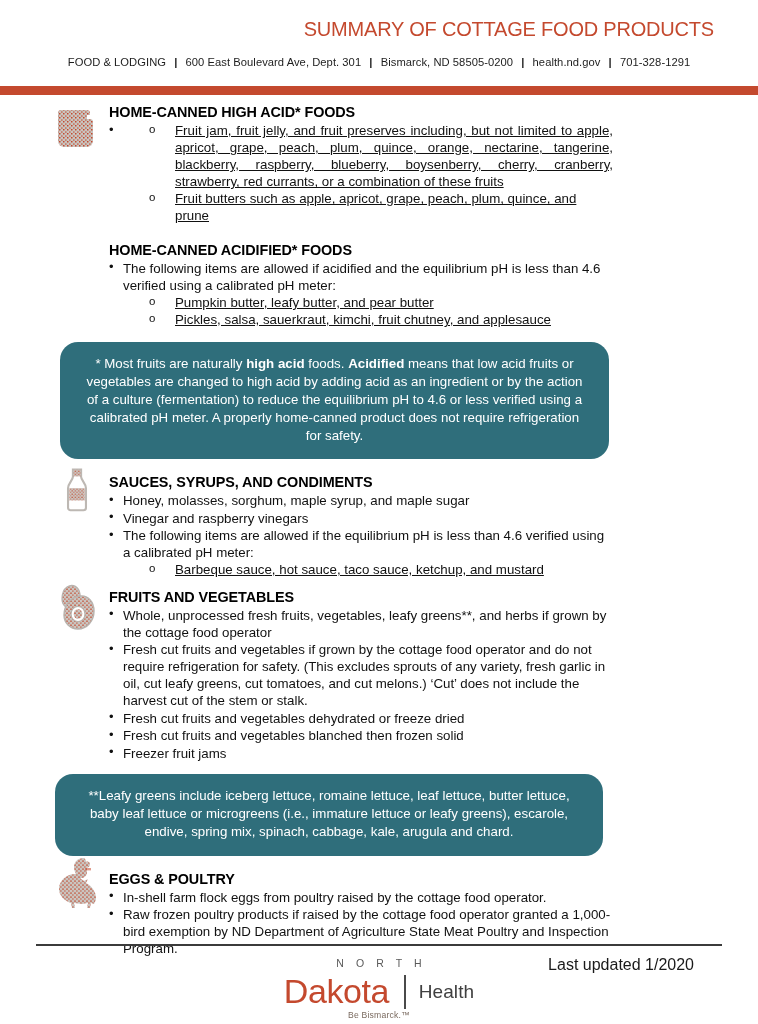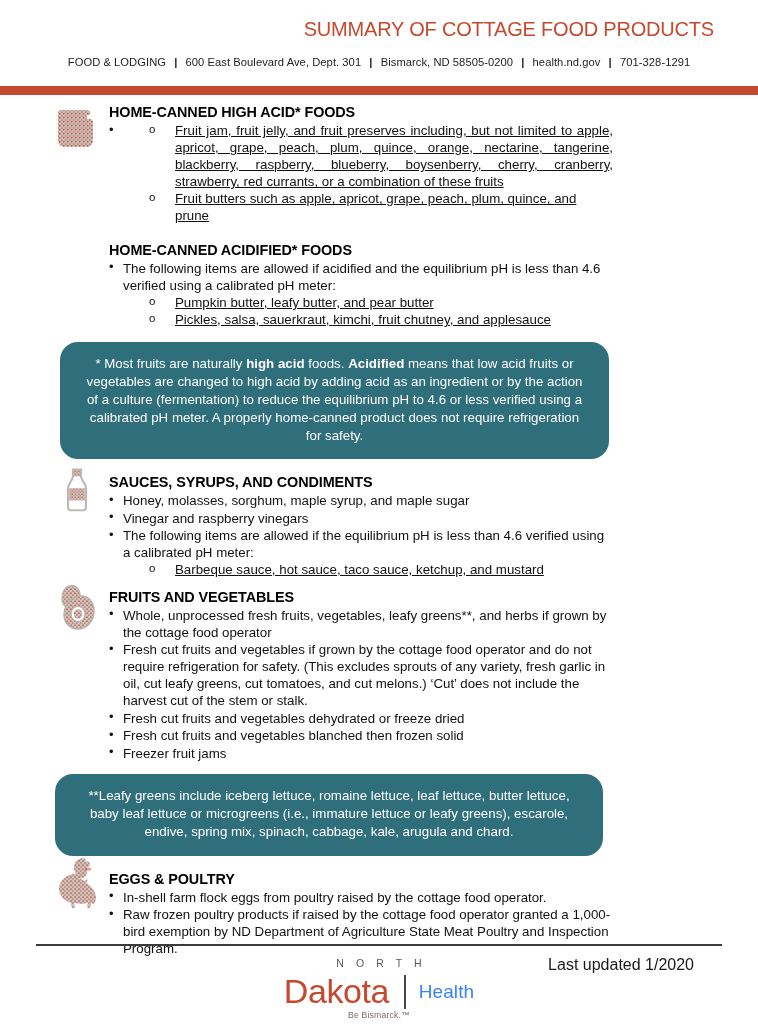--- a/index.html
+++ b/index.html
@@ -197,21 +197,21 @@
     letter-spacing: -0.4px;
   }
   .logo-divider {
     width: 1.6px;
     height: 34px;
     background: #4a4a4a;
     margin: 0 13px 0 15px;
   }
   .logo-health {
     font-size: 19px;
-    color: #3b82f6;
+    color: #404040;
     line-height: 1;
     letter-spacing: 0.1px;
   }
   .logo-tag {
     font-size: 8.6px;
     color: #7a6a5f;
     margin-top: 1px;
     letter-spacing: 0.2px;
   }
 </style>

